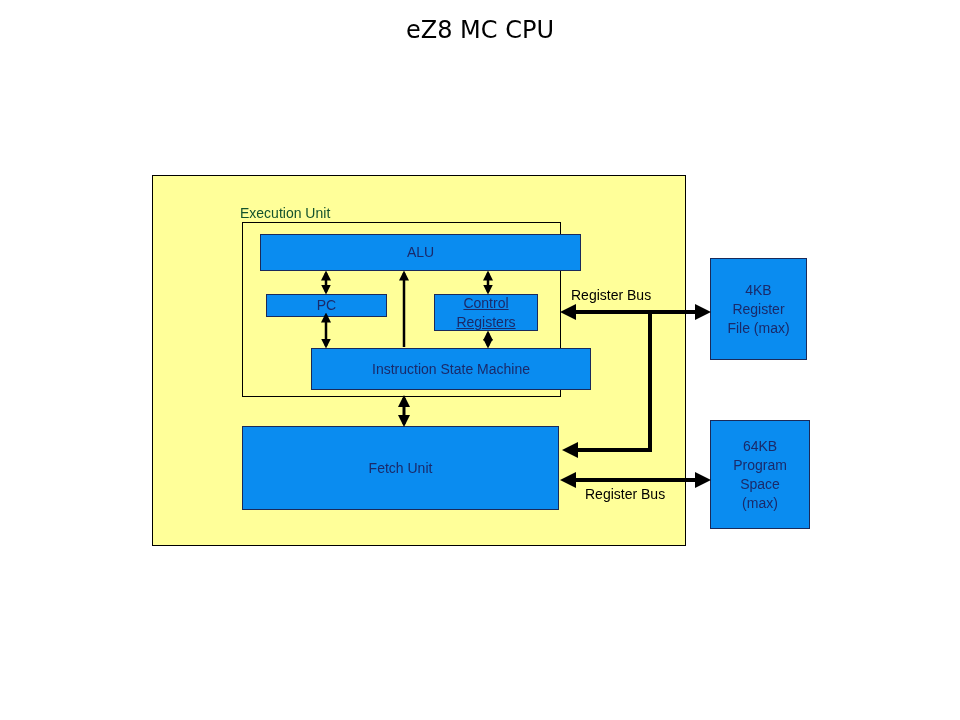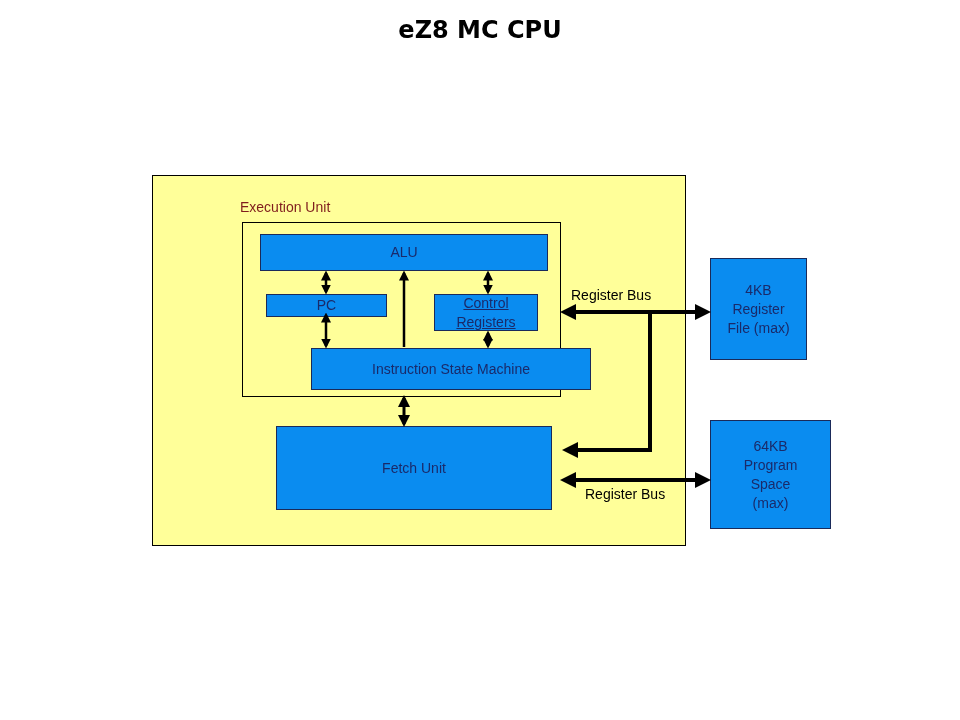--- a/index.html
+++ b/index.html
@@ -1,44 +1,44 @@
 <!DOCTYPE html>
 <html><head>
 <meta charset="utf-8">
 <style>
   html, body { margin: 0; padding: 0; background: #ffffff; }
   body { width: 960px; height: 720px; position: relative; overflow: hidden; font-family: "Liberation Sans", sans-serif; }
-  .title { position: absolute; left: 0; top: 16px; width: 960px; text-align: center; font-family: "DejaVu Sans", sans-serif; font-weight: bold; font-size: 24px; color: #000; }
+  .title { position: absolute; left: 0; top: 16px; width: 960px; text-align: center; font-family: "DejaVu Sans", sans-serif; font-weight: normal; font-size: 24px; color: #000; }
   .cpu-box { position: absolute; left: 152px; top: 175px; width: 534px; height: 371px; background: #ffff99; border: 1px solid #000; box-sizing: border-box; }
-  .exec-label { position: absolute; left: 240px; top: 199px; font-size: 14px; color: #7f1d1d; }
+  .exec-label { position: absolute; left: 240px; top: 205px; font-size: 14px; color: #14532d; }
   .exec-box { position: absolute; left: 242px; top: 222px; width: 319px; height: 175px; border: 1px solid #000; box-sizing: border-box; }
   .block { position: absolute; background: #0a8cf0; border: 1px solid #1a2a5a; box-sizing: border-box; color: #1a2a6a; font-size: 14px; display: flex; align-items: center; justify-content: center; text-align: center; line-height: 19px; }
   svg.wires { position: absolute; left: 0; top: 0; }
   .bus-label { position: absolute; font-size: 14px; color: #000; }
 </style>
 </head>
 <body>
 
 <div class="title">eZ8 MC CPU</div>
 
 <div class="cpu-box"></div>
 <div class="exec-label">Execution Unit</div>
 <div class="exec-box"></div>
 
-<div class="block" style="left:260px;top:234px;width:288px;height:37px;">ALU</div>
+<div class="block" style="left:260px;top:234px;width:321px;height:37px;">ALU</div>
 <div class="block" style="left:266px;top:294px;width:121px;height:23px;">PC</div>
 <div class="block" style="left:434px;top:294px;width:104px;height:37px;white-space:pre-line;text-decoration:underline;">Control
 Registers</div>
 <div class="block" style="left:263px;top:348px;width:280px;height:42px;margin-left:48px;">Instruction State Machine</div>
-<div class="block" style="left:242px;top:426px;width:276px;height:84px;margin-left:34px;">Fetch Unit</div>
+<div class="block" style="left:242px;top:426px;width:317px;height:84px;">Fetch Unit</div>
 
 <div class="block" style="left:710px;top:258px;width:97px;height:102px;white-space:pre-line;text-align:center;">4KB
 Register
 File (max)</div>
-<div class="block" style="left:710px;top:420px;width:121px;height:109px;white-space:pre-line;">64KB
+<div class="block" style="left:710px;top:420px;width:100px;height:109px;white-space:pre-line;">64KB
 Program
 Space
 (max)</div>
 
 <div class="bus-label" style="left:571px;top:287px;">Register Bus</div>
 <div class="bus-label" style="left:585px;top:486px;">Register Bus</div>
 
 <svg class="wires" width="960" height="720">
   <defs>
     <marker id="ah" markerWidth="4" markerHeight="4" refX="3" refY="2" orient="auto" markerUnits="strokeWidth">

